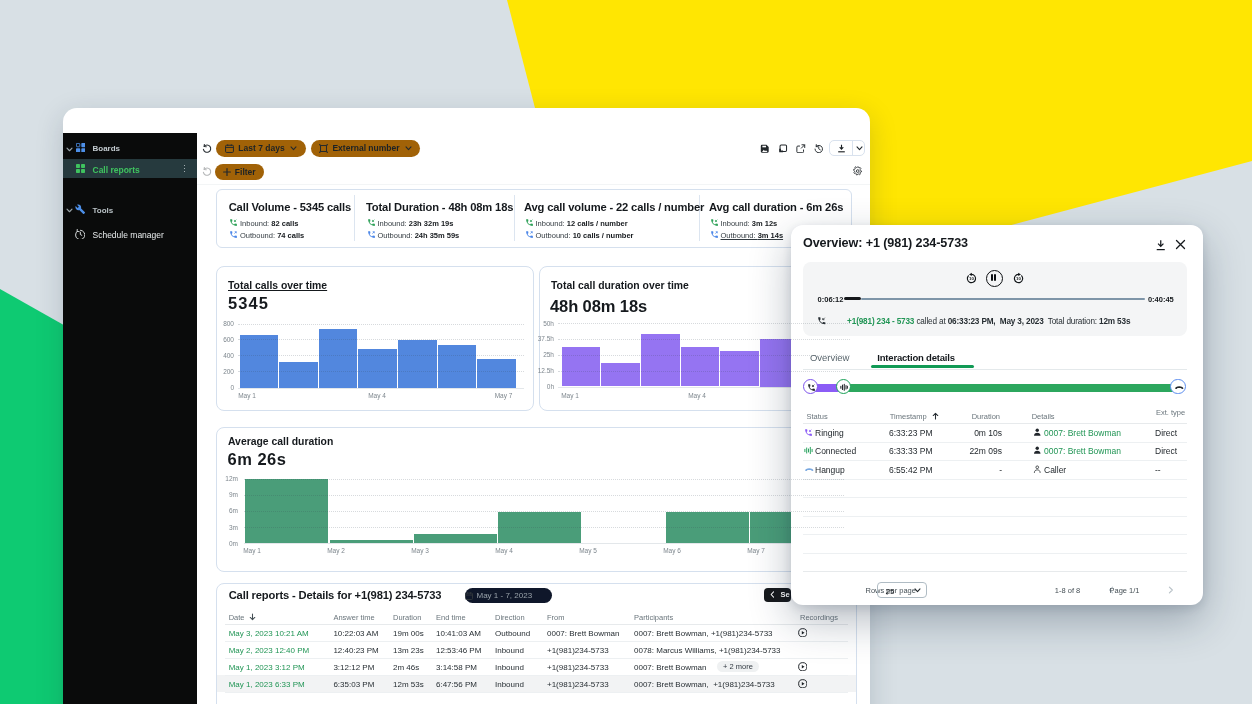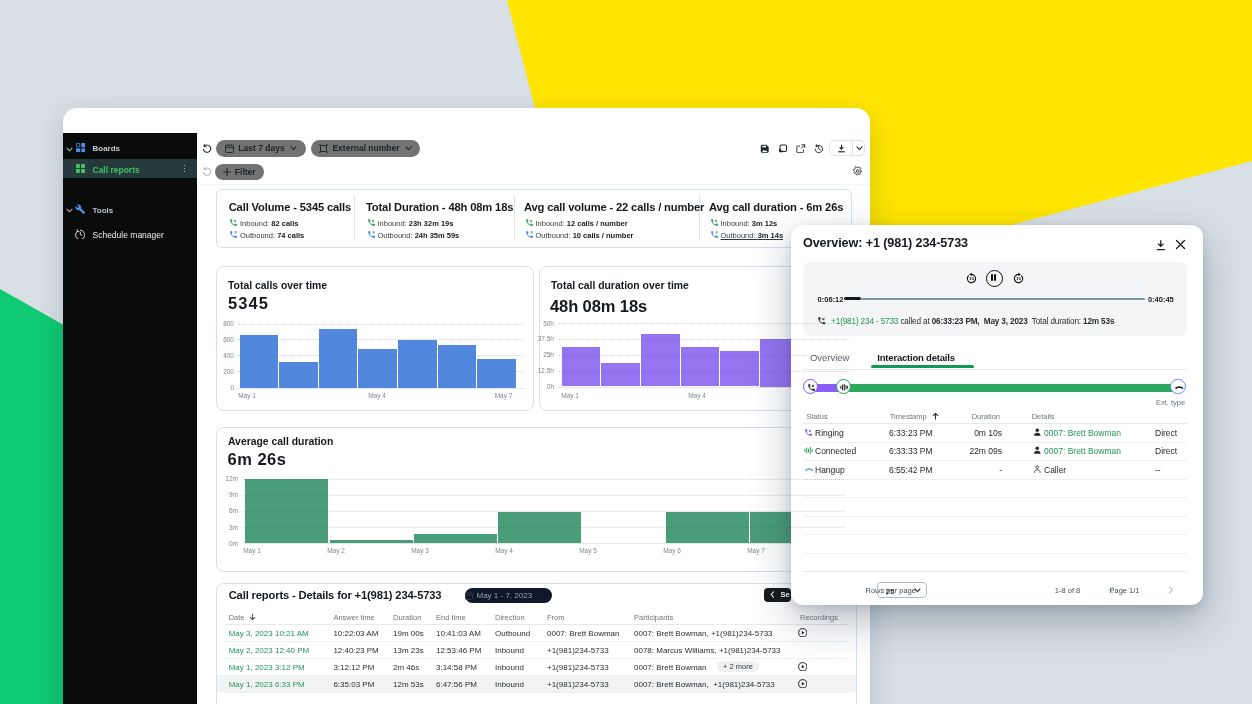--- a/index.html
+++ b/index.html
@@ -10,21 +10,21 @@
   background:#ffe602; clip-path:polygon(507px 0, 1252px 0, 1252px 161px, 594px 336px); }
 .greenbg { position:absolute; left:0; top:0; width:1252px; height:704px;
   background:#0eca72; clip-path:polygon(0 289px, 200px 402px, 200px 704px, 0 704px); }
 .window { position:absolute; left:63px; top:107.5px; width:807px; height:625px;
   background:#fff; border-radius:14px; box-shadow:0 8px 28px rgba(20,40,60,.18); }
 .topbar { position:absolute; left:0; top:0; width:807px; height:25.5px; background:#fff;
   border-bottom:1px solid #e8ebed; border-radius:14px 14px 0 0; }
 .sidebar { position:absolute; left:0; top:25.5px; width:134px; height:599.5px; background:#0a0b0b; border-radius:0 0 0 14px;}
 .content { position:absolute; left:134px; top:25.5px; width:673px; height:599.5px; background:#fff; }
 .card { position:absolute; background:#fff; border:1px solid #d5e0ee; border-radius:8px; }
-.pill { position:absolute; background:#737373; border-radius:99px; display:flex; align-items:center; justify-content:center; color:#1c2226; font-weight:bold; font-size:8.5px; }
+.pill { position:absolute; background:#a16207; border-radius:99px; display:flex; align-items:center; justify-content:center; color:#1c2226; font-weight:bold; font-size:8.5px; }
 .ctitle { position:absolute; font-weight:bold; font-size:10.4px; color:#15191d; letter-spacing:0; white-space:nowrap;}
 .kpit { position:absolute; font-weight:bold; font-size:11.2px; color:#15191d; letter-spacing:-0.15px; white-space:nowrap;}
 .cnum { position:absolute; font-weight:bold; font-size:16.5px; color:#15191d; letter-spacing:0.45px;}
 .ylab { position:absolute; font-size:6.5px; color:#7d868d; text-align:right; width:30px; }
 .xlab { position:absolute; font-size:6.5px; color:#7d868d; text-align:center; width:40px; }
 .grid { position:absolute; height:0; border-top:1px dotted rgba(55,70,85,0.20); z-index:3; }
 .gridbase { position:absolute; height:0; border-top:1px solid #e3e7ea; z-index:0; }
 .bar  { position:absolute; }
 .overlay { position:absolute; left:790.5px; top:225.4px; width:412px; height:379.4px;
   background:#fff; border-radius:12px; box-shadow:0 16px 42px rgba(15,35,60,.30), 0 3px 10px rgba(15,35,60,.12); }
@@ -215,21 +215,21 @@
     <svg class="abs kpi-in" style="left:512.5px; top:85px;" width="9" height="9" viewBox="0 0 24 24">
         <use href="#pin"></use>
       </svg>
     <div class="abs" style="left:523.5px; top:85.5px; font-size:7.5px; color:#333b41;">Inbound: <b style="color:#15191d;">3m 12s</b></div>
     <svg class="abs kpi-out" style="left:512.5px; top:97px;" width="9" height="9" viewBox="0 0 24 24">
         <use href="#pout"></use>
       </svg>
     <div class="abs" style="left:523.5px; top:97.5px; font-size:7.5px; color:#333b41;text-decoration:underline;">Outbound: <b style="color:#15191d;">3m 14s</b></div>
 
     <div class="card" style="left:19px; top:133px; width:318px; height:145px;"></div>
-    <div class="ctitle" style="left:31px; top:146.8px;">Total calls over time</div>
+    <div class="ctitle" style="left:31px; top:146.8px;text-decoration:underline;">Total calls over time</div>
     <div class="cnum" style="left:31px; top:161px; letter-spacing:1.1px;">5345</div>
     <div class="grid" style="left:41px; top:190.8px; width:286px;"></div>
     <div class="grid" style="left:41px; top:206.2px; width:286px;"></div>
     <div class="grid" style="left:41px; top:222.4px; width:286px;"></div>
     <div class="grid" style="left:41px; top:238px; width:286px;"></div>
     <div class="gridbase" style="left:41px; top:254.6px; width:286px;"></div>
     <div class="ylab" style="left:7px; top:187.3px;">800</div>
     <div class="ylab" style="left:7px; top:202.7px;">600</div>
     <div class="ylab" style="left:7px; top:218.9px;">400</div>
     <div class="ylab" style="left:7px; top:234.5px;">200</div>
@@ -401,21 +401,21 @@
       <text x="12" y="15.4" font-size="8" font-weight="bold" fill="#101417" text-anchor="middle" font-family="Liberation Sans">10</text>
     </svg>
   <div class="abs" style="left:27.1px; top:69.6px; font-size:7.5px; font-weight:bold; color:#15191d;">0:06:12</div>
   <div class="abs" style="left:53.6px; top:72px; width:17.3px; height:3px; background:#15181b; border-radius:2px;"></div>
   <div class="abs" style="left:70.9px; top:72.5px; width:283.2px; height:2.2px; background:#7e95a8; border-radius:1px;"></div>
   <div class="abs" style="left:357.4px; top:69.6px; font-size:7.5px; font-weight:bold; color:#15191d;">0:40:45</div>
   <svg class="abs" style="left:26.6px; top:90.6px;" width="9.5" height="9.5" viewBox="0 0 24 24">
       <path d="M6.62 10.79c1.44 2.83 3.76 5.14 6.59 6.59l2.2-2.2c.27-.27.67-.36 1.02-.24 1.12.37 2.33.57 3.57.57.55 0 1 .45 1 1V20c0 .55-.45 1-1 1-9.39 0-17-7.61-17-17 0-.55.45-1 1-1h3.5c.55 0 1 .45 1 1 0 1.25.2 2.45.57 3.57.11.35.03.74-.24 1.02l-2.2 2.2z" fill="#272e33"></path>
       <path d="M19.6 4.4 L14.6 9.4 M14.6 5.2 L14.6 9.4 L18.8 9.4" stroke="#272e33" stroke-width="2" fill="none"></path>
     </svg>
-  <div class="abs" style="left:40.6px; top:91.4px; font-size:8.2px; letter-spacing:-0.15px; color:#272e33;"><span style="color:#219555; font-weight:normal;">+1(981) 234 - 5733</span> called at <b>06:33:23 PM,&nbsp; May 3, 2023</b>&nbsp; Total duration: <b>12m 53s</b></div>
+  <div class="abs" style="left:40.6px; top:91.4px; font-size:8.2px; letter-spacing:-0.15px; color:#272e33;"><span style="color:#219555; font-weight:bold;margin-left:16px;">+1(981) 234 - 5733</span> called at <b>06:33:23 PM,&nbsp; May 3, 2023</b>&nbsp; Total duration: <b>12m 53s</b></div>
 
   <div class="abs" style="left:19.4px; top:127px; font-size:9.5px; color:#58646b;">Overview</div>
   <div class="abs" style="left:86.8px; top:127px; font-size:9.5px; font-weight:bold; color:#15191d; letter-spacing:-0.2px;">Interaction details</div>
   <div class="abs" style="left:80.7px; top:139.6px; width:103.2px; height:3.4px; background:#119a55; border-radius:2px;"></div>
   <div class="abs" style="left:12.5px; top:143.4px; width:384px; height:1px; background:#e4e9eb;"></div>
 
   <div class="abs" style="left:21.1px; top:158.4px; width:369px; height:8px; border-radius:4px; background:#2ca75e; overflow:hidden;">
     <div class="abs" style="left:0; top:0; width:30.3px; height:8px; background:#8b5cf6;"></div>
   </div>
   <div class="abs" style="left:12.4px; top:153.5px; width:15.5px; height:15.5px; background:#fff; border:1.7px solid #7e54ec; border-radius:50%;">
@@ -435,21 +435,21 @@
       </svg>
   </div>
 
   <div class="abs" style="left:16px; top:186.6px; font-size:7.5px; color:#6a757c;">Status</div>
   <div class="abs" style="left:99.3px; top:186.6px; font-size:7.5px; color:#6a757c;">Timestamp</div>
   <svg class="abs" style="left:141px; top:186.9px;" width="7" height="8" viewBox="0 0 8 9">
       <path d="M4 8 L4 1.6 M1.4 4 L4 1.4 L6.6 4" stroke="#272e33" stroke-width="1.2" fill="none" stroke-linecap="round" stroke-linejoin="round"></path>
     </svg>
   <div class="abs" style="left:181.2px; top:186.6px; font-size:7.5px; color:#6a757c;">Duration</div>
   <div class="abs" style="left:241.2px; top:186.6px; font-size:7.5px; color:#6a757c;">Details</div>
-  <div class="abs" style="left:365.5px; top:173px; font-size:7.5px; color:#6a757c;">Ext. type</div>
+  <div class="abs" style="left:365.5px; top:183px; font-size:7.5px; color:#6a757c;">Ext. type</div>
   <div class="abs" style="left:12.5px; top:198.1px; width:384px; height:1px; background:#e7eaec;"></div>
 
   <svg class="abs" style="left:13.5px; top:202.6px;" width="9" height="9" viewBox="0 0 24 24">
       <path d="M6.62 10.79c1.44 2.83 3.76 5.14 6.59 6.59l2.2-2.2c.27-.27.67-.36 1.02-.24 1.12.37 2.33.57 3.57.57.55 0 1 .45 1 1V20c0 .55-.45 1-1 1-9.39 0-17-7.61-17-17 0-.55.45-1 1-1h3.5c.55 0 1 .45 1 1 0 1.25.2 2.45.57 3.57.11.35.03.74-.24 1.02l-2.2 2.2z" fill="#8b5cf6"></path>
       <path d="M19.6 4.4 L14.6 9.4 M14.6 5.2 L14.6 9.4 L18.8 9.4" stroke="#8b5cf6" stroke-width="2" fill="none"></path>
     </svg>
   <div class="abs" style="left:24.5px; top:202.4px; font-size:8.5px; color:#1d2328;">Ringing</div>
   <div class="abs" style="left:98.5px; top:202.4px; font-size:8.5px; color:#1d2328;">6:33:23 PM</div>
   <div class="abs" style="left:151.5px; top:202.4px; width:60px; text-align:right; font-size:8.5px; color:#1d2328;">0m 10s</div>
   <svg class="abs" style="left:242.5px; top:202.6px;" width="8.5" height="8.5" viewBox="0 0 12 12">

